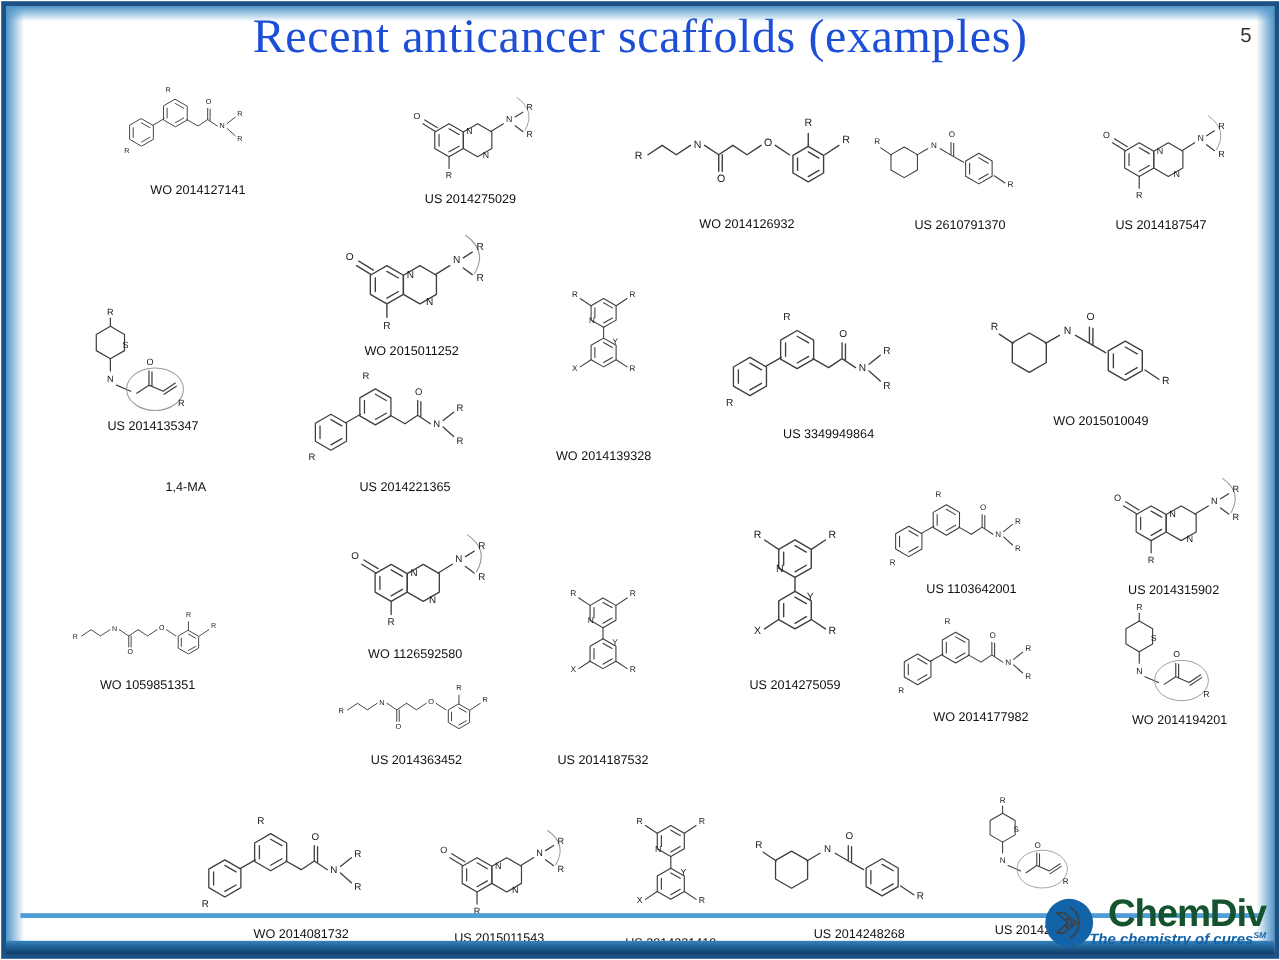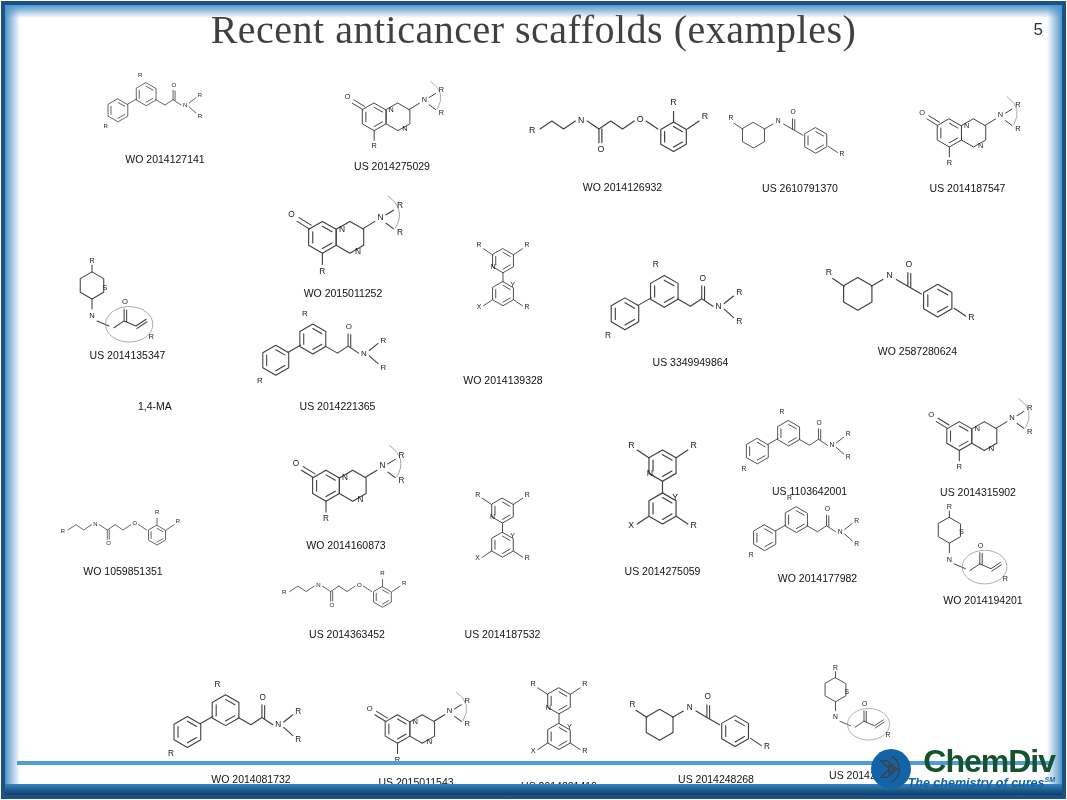--- a/index.html
+++ b/index.html
@@ -5,21 +5,21 @@
   html,body{margin:0;padding:0;background:#e9e9e9}
   #slide{position:relative;width:1067px;height:800px;background:#fff;overflow:hidden;
          font-family:"Liberation Sans",sans-serif}
   .frame{position:absolute;inset:1px;border:4px solid #1c5186;pointer-events:none;z-index:40}
   .eg{position:absolute;pointer-events:none;z-index:30}
   .eg.t{top:5px;left:5px;right:5px;height:13px;background:linear-gradient(to bottom,#4f95c9,rgba(255,255,255,0))}
   .eg.b{bottom:5px;left:5px;right:5px;height:10px;background:linear-gradient(to top,#4f95c9,rgba(255,255,255,0))}
   .eg.l{top:5px;bottom:5px;left:5px;width:15px;background:linear-gradient(to right,#4f95c9,rgba(255,255,255,0))}
   .eg.r{top:5px;bottom:5px;right:5px;width:15px;background:linear-gradient(to left,#4f95c9,rgba(255,255,255,0))}
   .title{position:absolute;top:6px;left:40px;right:40px;text-align:center;
-         font-family:"Liberation Serif",serif;font-size:40px;color:#404040;letter-spacing:.5px}
+         font-family:"Liberation Serif",serif;font-size:40px;color:#1d4ed8;letter-spacing:.5px}
   .pagenum{position:absolute;top:20px;right:24px;font-size:17px;color:#333}
   .compound{position:absolute;display:flex;flex-direction:column;z-index:5}
   .compound svg{flex:1 1 auto;width:100%;min-height:0}
   svg path{stroke:#3f3f3f;fill:none;stroke-width:1.2;stroke-linecap:round;stroke-linejoin:round}
   svg .arc{stroke:#9a9a9a;stroke-width:1;fill:none}
   svg ellipse{stroke:#9a9a9a;stroke-width:1;fill:none}
   svg text{font:9px "Liberation Sans",sans-serif;fill:#1a1a1a;text-anchor:middle}
   .plabel{flex:0 0 14px;font-size:10.5px;line-height:14px;color:#111;text-align:center;white-space:nowrap}
   .ma{position:absolute;left:138px;top:400px;font-size:10.5px;color:#111;z-index:6}
   .rule{position:absolute;left:17px;right:17px;top:761px;height:4px;background:#4f9cd6;z-index:8}
@@ -182,21 +182,21 @@
       <div class="compound" style="left: 795px; top: 238px; width: 245px; height: 120px;">
         <svg viewBox="0 0 200 110">
           <path d="M38.0 41.0L52.7 49.5L52.7 66.5L38.0 75.0L23.3 66.5L23.3 49.5Z"></path>
           <path d="M52 50L64 43M78 43L90 50M90 50L90 36M93 51L93 37M90 50L104 58M24 50L12 42M138 73L150 81"></path>
           <path d="M121.0 48.0L135.7 56.5L135.7 73.5L121.0 82.0L106.3 73.5L106.3 56.5ZM121.0 53.1L131.3 59.0M131.3 71.0L121.0 76.9M110.7 71.0L110.7 59.0"></path>
           <text x="71" y="42">N</text>
           <text x="91" y="30">O</text>
           <text x="8" y="38">R</text>
           <text x="156" y="85">R</text>
         </svg>
-        <div class="plabel">WO 2587280624</div>
+        <div class="plabel">WO 2015010049</div>
       </div>
       <div class="compound" style="left: 230px; top: 302px; width: 215px; height: 111px;">
         <svg viewBox="0 0 200 110">
           <path d="M30.0 49.0L44.7 57.5L44.7 74.5L30.0 83.0L15.3 74.5L15.3 57.5ZM30.0 54.1L40.3 60.0M40.3 72.0L30.0 77.9M19.7 72.0L19.7 60.0"></path>
           <path d="M44 57L58 49"></path>
           <path d="M72.0 25.0L86.7 33.5L86.7 50.5L72.0 59.0L57.3 50.5L57.3 33.5ZM72.0 30.1L82.3 36.0M82.3 48.0L72.0 53.9M61.7 48.0L61.7 36.0"></path>
           <path d="M86 50L100 58L112 50L124 58M112 50L112 36M115 51L115 37M136 55L146 47M136 61L146 70"></path>
           <text x="12" y="92">R</text>
           <text x="63" y="16">R</text>
           <text x="113" y="31">O</text>
@@ -213,21 +213,21 @@
           <path d="M121 49L134 41M64 49L51 41M66 45L53 37M78 75L78 87M146 34L154 29M146 43L154 49"></path>
           <path class="arc" d="M148 14Q168 28 156 48"></path>
           <text x="99" y="52">N</text>
           <text x="116" y="76">N</text>
           <text x="140" y="39">N</text>
           <text x="161" y="27">R</text>
           <text x="161" y="55">R</text>
           <text x="45" y="36">O</text>
           <text x="78" y="97">R</text>
         </svg>
-        <div class="plabel">WO 2014160873</div>
+        <div class="plabel">WO 1126592580</div>
       </div>
       <div class="compound" style="left: 565px; top: 412px; width: 195px; height: 166px;">
         <svg viewBox="0 0 200 110">
           <path d="M100.0 16.0L113.9 24.0L113.9 40.0L100.0 48.0L86.1 40.0L86.1 24.0ZM100.0 20.8L109.7 26.4M109.7 37.6L100.0 43.2M90.3 37.6L90.3 26.4"></path>
           <path d="M100 48L100 60"></path>
           <path d="M100.0 60.0L113.9 68.0L113.9 84.0L100.0 92.0L86.1 84.0L86.1 68.0ZM100.0 64.8L109.7 70.4M109.7 81.6L100.0 87.2M90.3 81.6L90.3 70.4"></path>
           <path d="M86 24L74 16M114 24L126 16M114 84L126 92M86 84L74 92"></path>
           <text x="68" y="14">R</text>
           <text x="132" y="14">R</text>
           <text x="87" y="43">N</text>
@@ -302,21 +302,21 @@
           <path d="M86 24L74 16M114 24L126 16M114 84L126 92M86 84L74 92"></path>
           <text x="68" y="14">R</text>
           <text x="132" y="14">R</text>
           <text x="87" y="43">N</text>
           <text x="113" y="67">Y</text>
           <text x="132" y="96">R</text>
           <text x="68" y="96">X</text>
         </svg>
         <div class="plabel">US 2014187532</div>
       </div>
-      <div class="compound" style="left: 720px; top: 488px; width: 195px; height: 97px;">
+      <div class="compound" style="left: 720px; top: 508px; width: 195px; height: 97px;">
         <svg viewBox="0 0 200 110">
           <path d="M30.0 49.0L44.7 57.5L44.7 74.5L30.0 83.0L15.3 74.5L15.3 57.5ZM30.0 54.1L40.3 60.0M40.3 72.0L30.0 77.9M19.7 72.0L19.7 60.0"></path>
           <path d="M44 57L58 49"></path>
           <path d="M72.0 25.0L86.7 33.5L86.7 50.5L72.0 59.0L57.3 50.5L57.3 33.5ZM72.0 30.1L82.3 36.0M82.3 48.0L72.0 53.9M61.7 48.0L61.7 36.0"></path>
           <path d="M86 50L100 58L112 50L124 58M112 50L112 36M115 51L115 37M136 55L146 47M136 61L146 70"></path>
           <text x="12" y="92">R</text>
           <text x="63" y="16">R</text>
           <text x="113" y="31">O</text>
           <text x="130" y="61">N</text>
           <text x="152" y="46">R</text>

